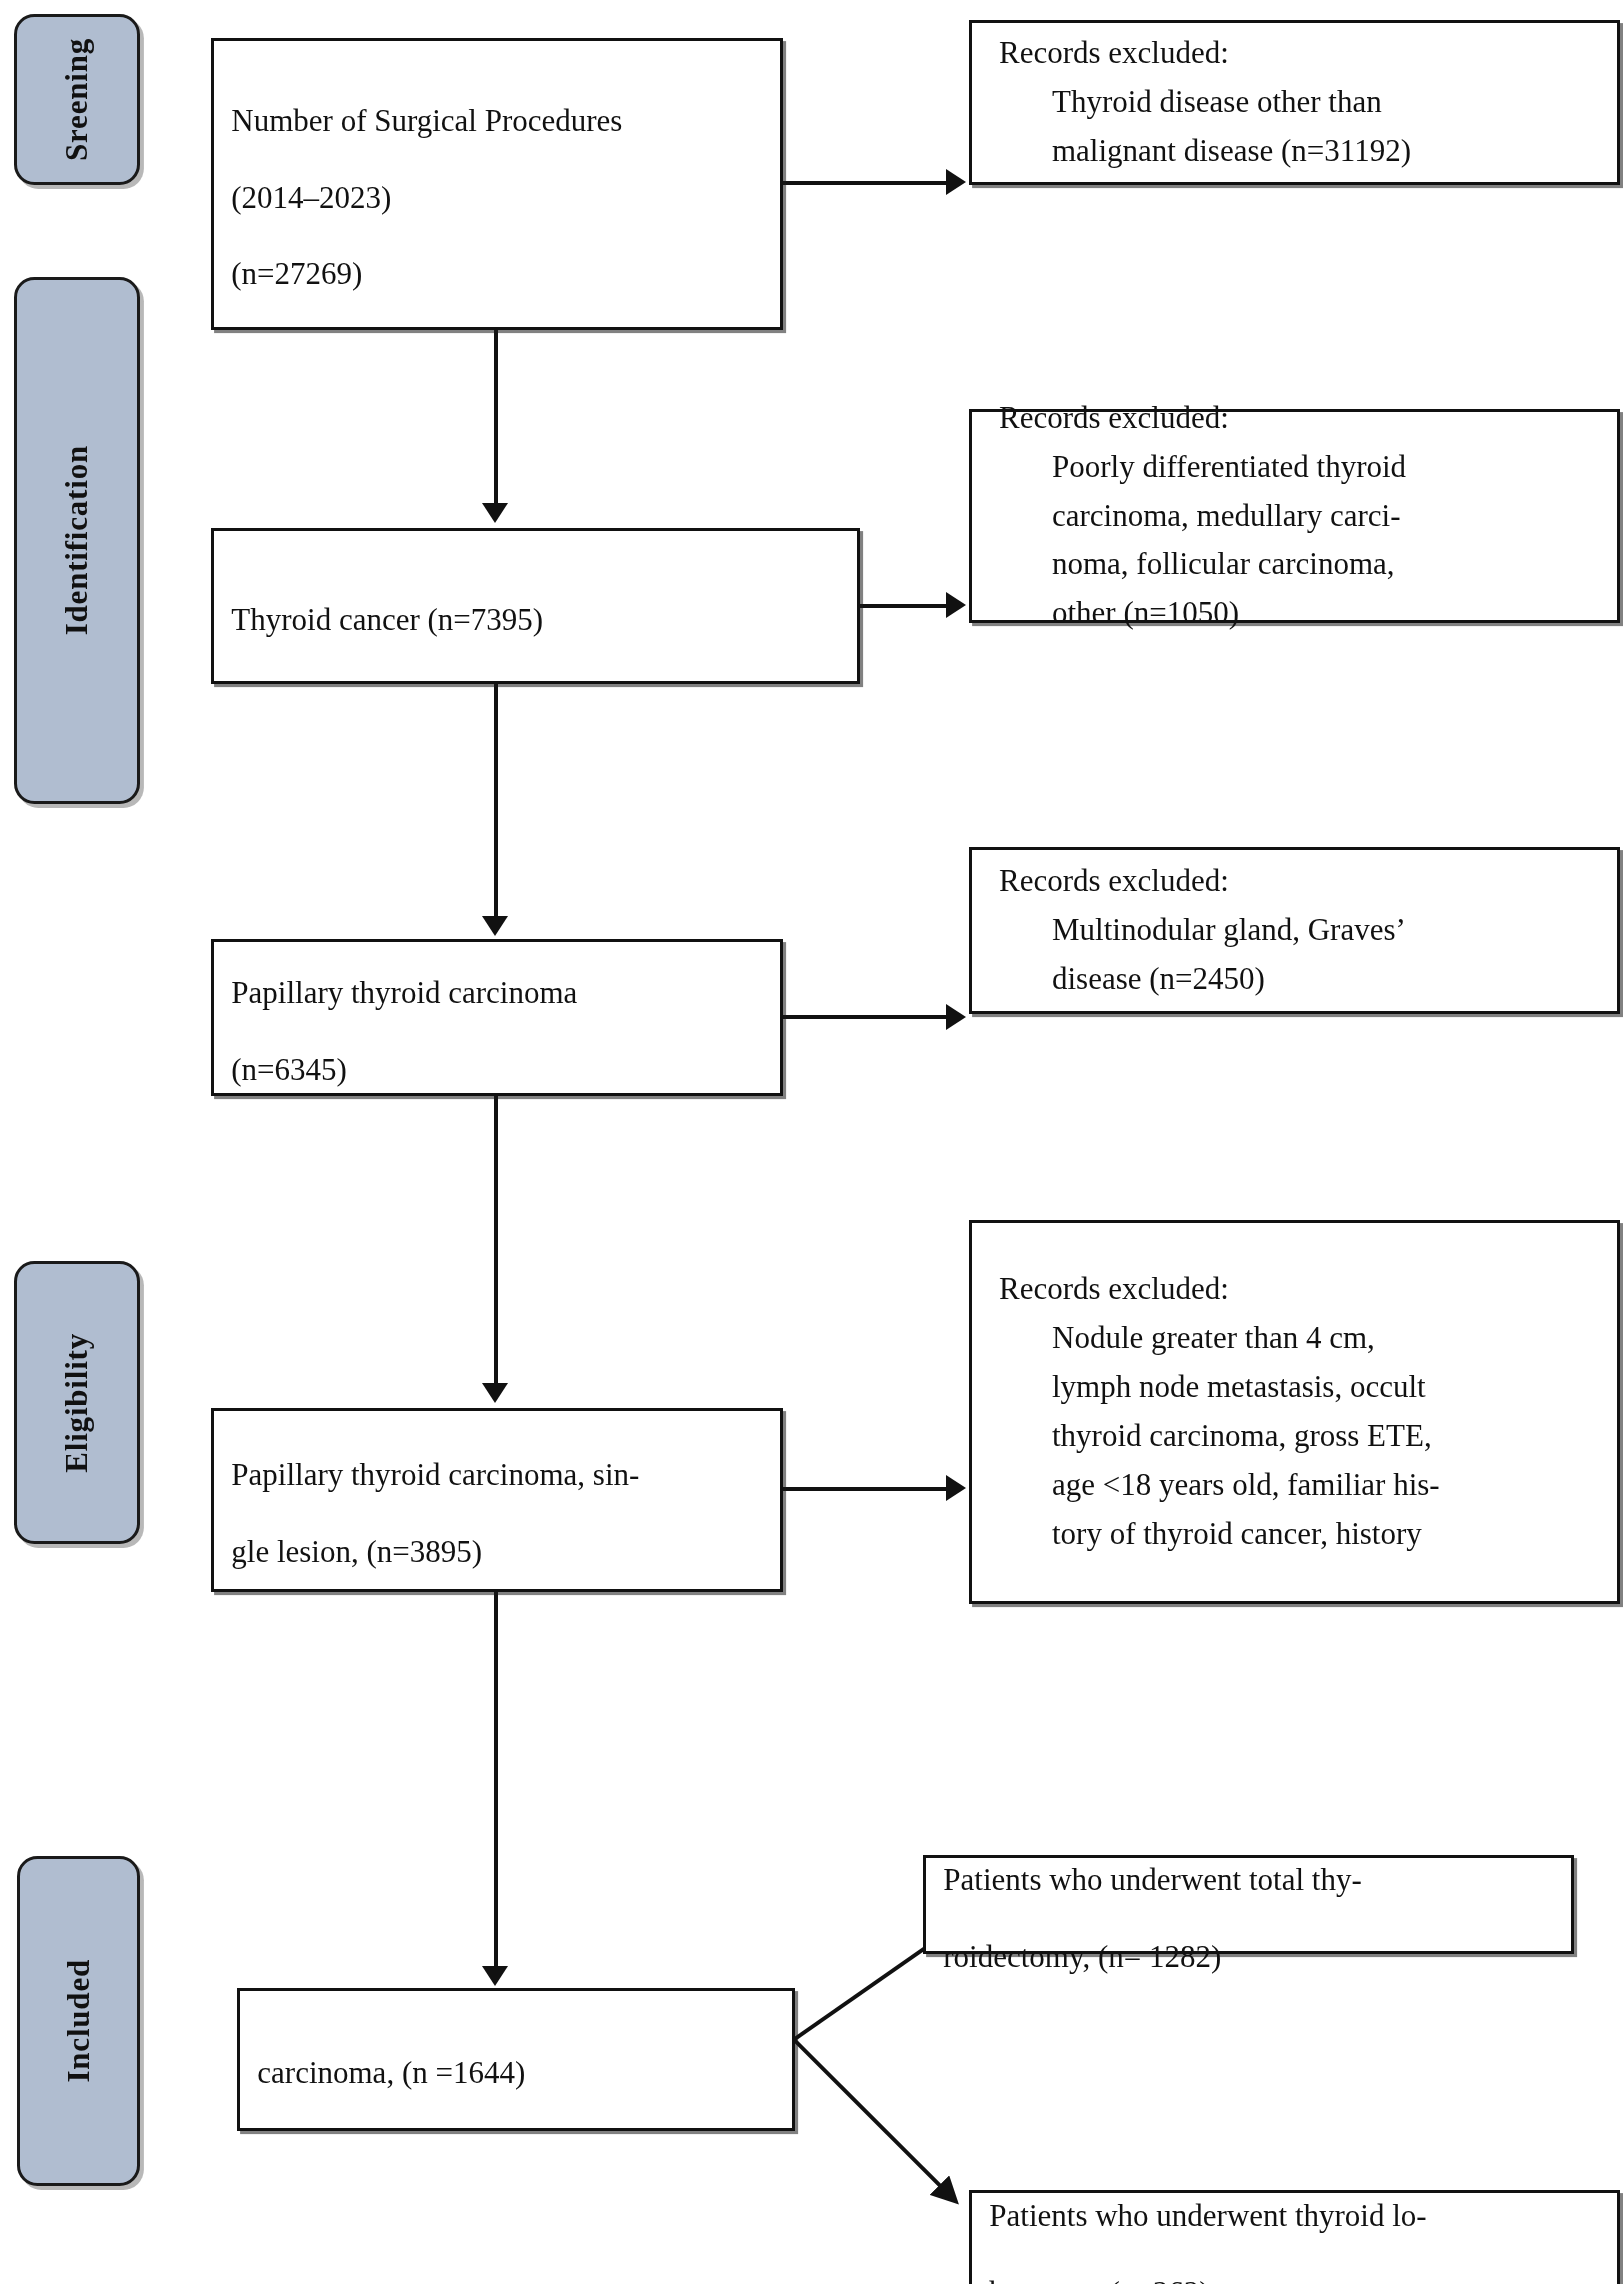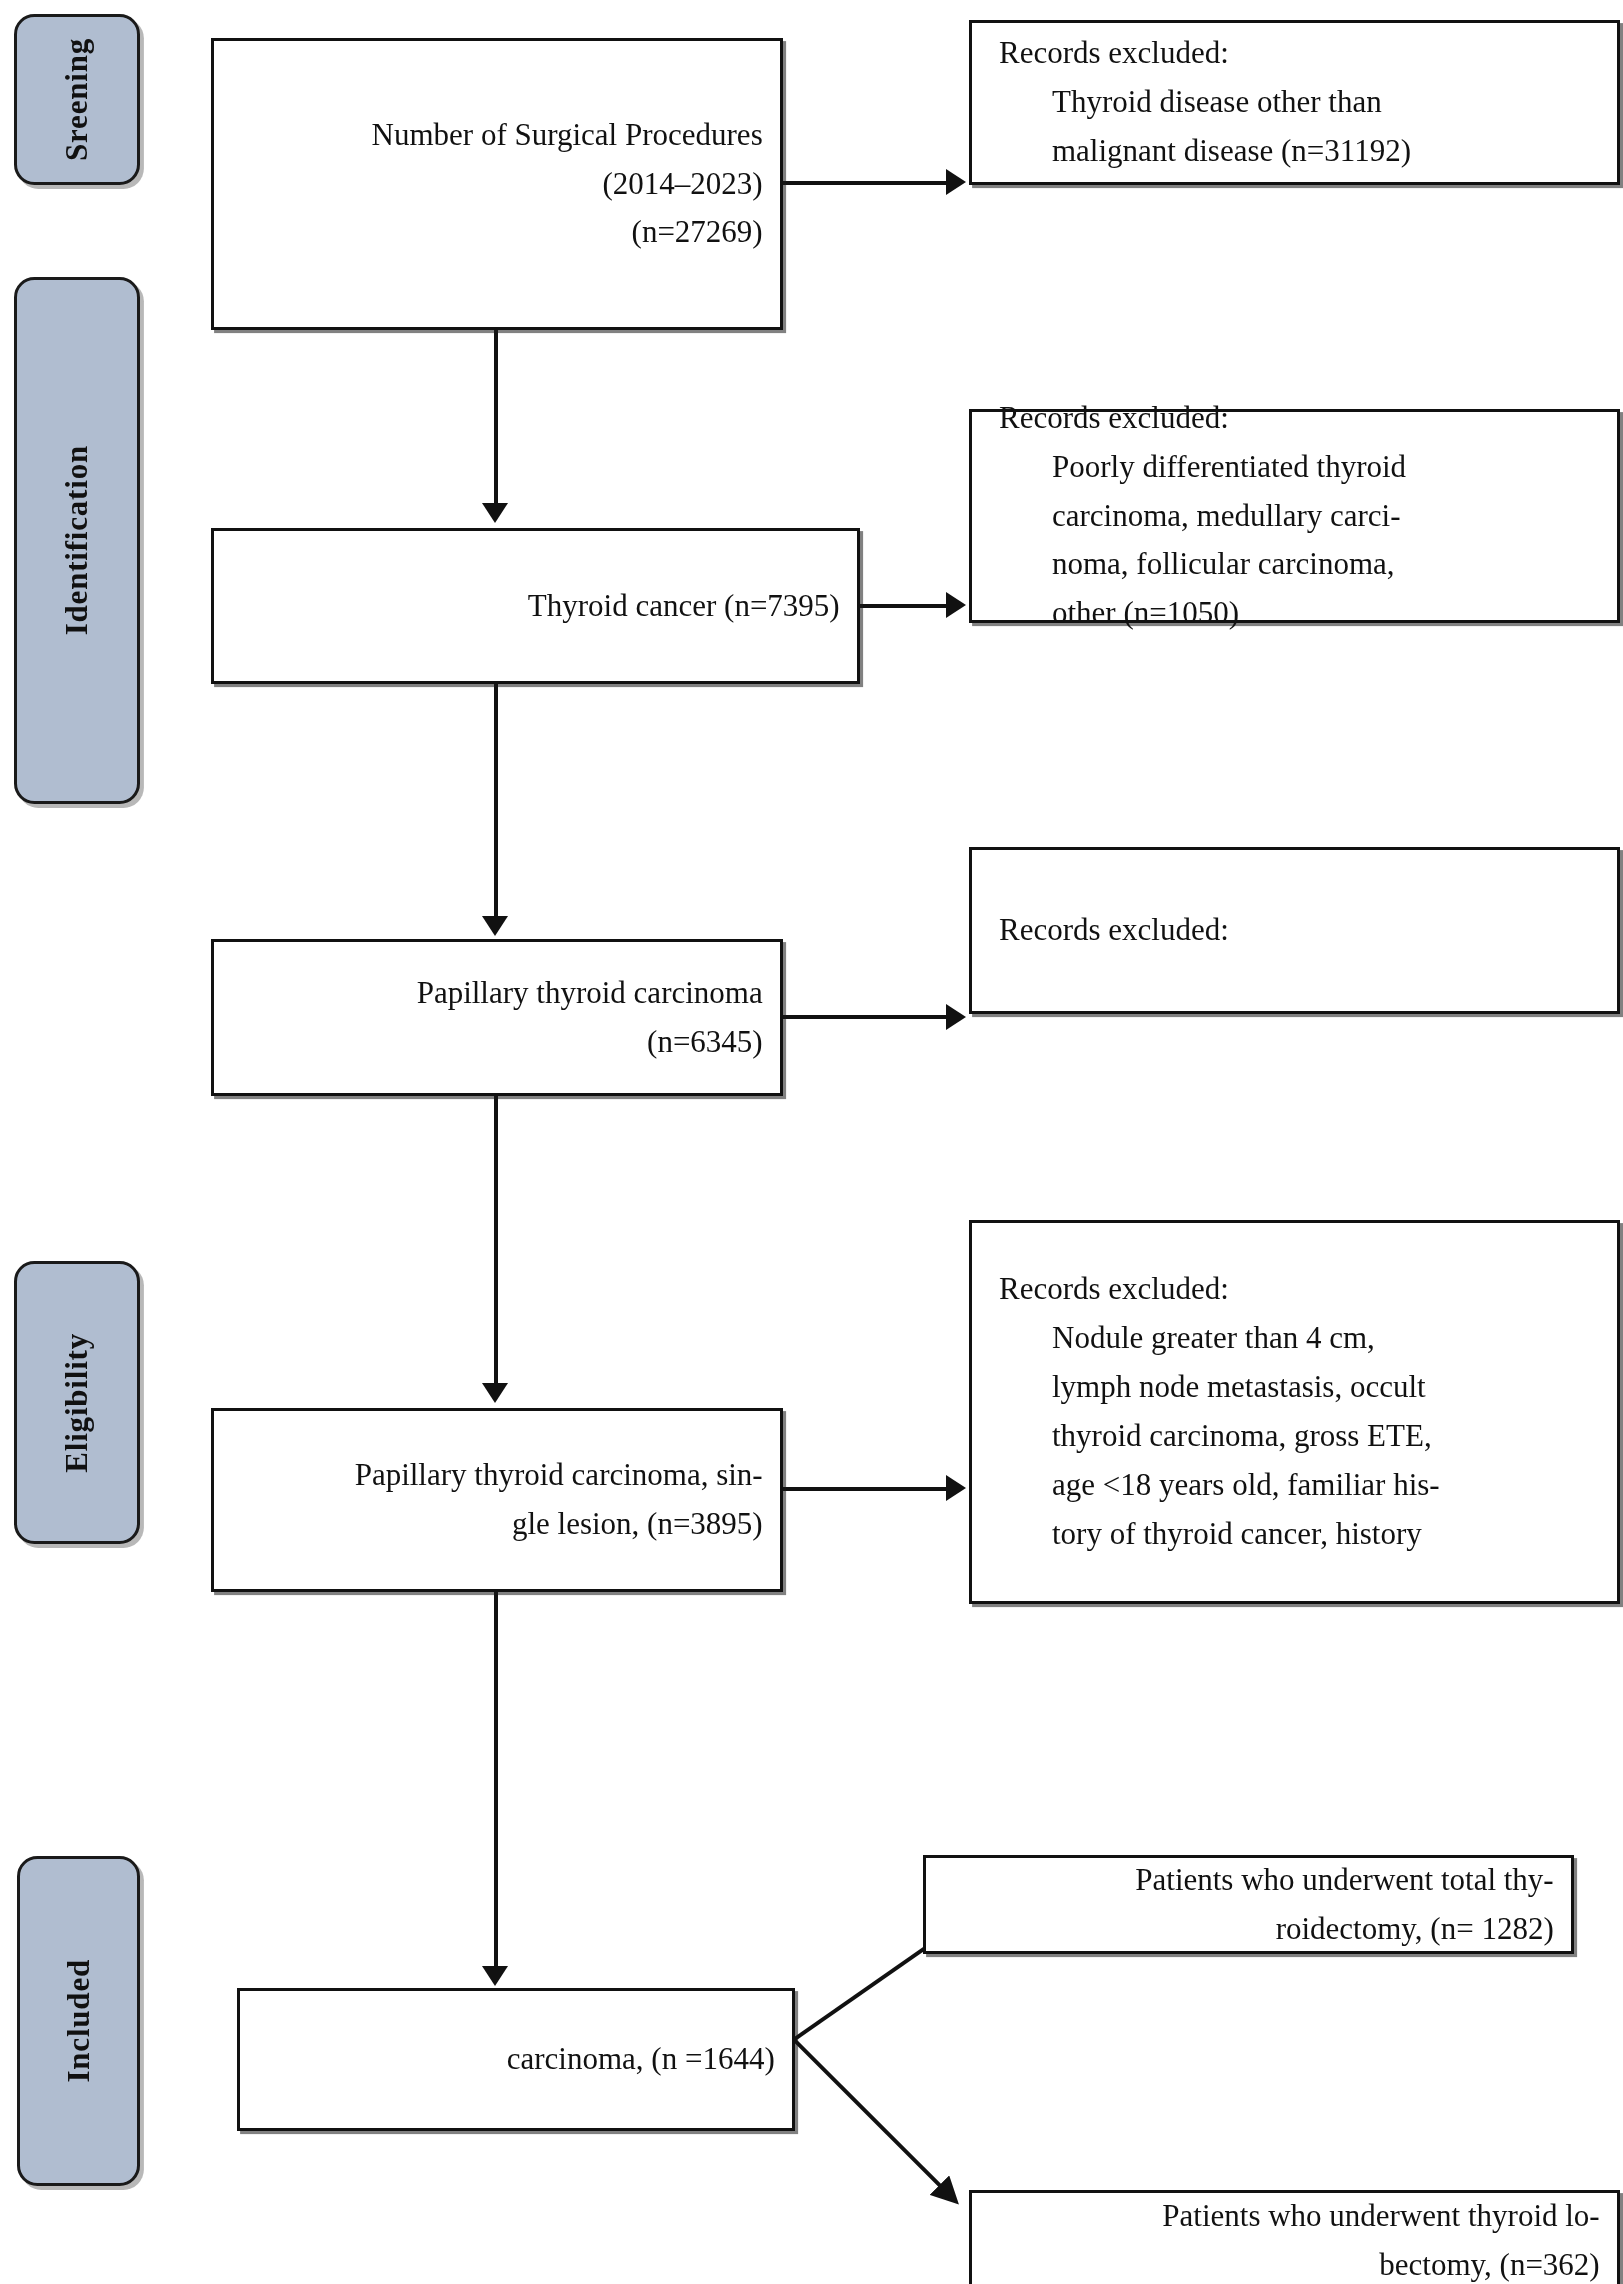--- a/index.html
+++ b/index.html
@@ -50,21 +50,21 @@
     display: flex;
     flex-direction: column;
     justify-content: center;
   }
   .flow-box .line {
     font-size: 31px;
     line-height: 1.58;
     color: #111111;
     white-space: pre;
   }
-  .flow-box.centered .line { text-align: right; }
+  .flow-box.centered .line { text-align: left; margin-top: 28px; }
   .flow-box.centered { padding: 0 17.3px; }
 
   .flow-box.excl { padding: 0 0 0 27px; }
   .flow-box.excl .head {
     font-size: 31px;
     line-height: 1.58;
     color: #111111;
   }
   .flow-box.excl .body {
     padding-left: 53px;
@@ -193,20 +193,24 @@
     <div class="body">
       <div class="line">Poorly differentiated thyroid</div>
       <div class="line">carcinoma, medullary carci-</div>
       <div class="line">noma, follicular carcinoma,</div>
       <div class="line">other (n=1050)</div>
     </div>
   </div>
 
   <div class="flow-box excl" style="left:969px; top:847px; width:651px; height:167px;">
     <div class="head">Records excluded:</div>
+    <div class="body">
+      <div class="line">Multinodular gland, Graves’</div>
+      <div class="line">disease (n=2450)</div>
+    </div>
   </div>
 
   <div class="flow-box excl" style="left:969px; top:1220px; width:651px; height:384px;">
     <div class="head">Records excluded:</div>
     <div class="body">
       <div class="line">Nodule greater than 4 cm,</div>
       <div class="line">lymph node metastasis, occult</div>
       <div class="line">thyroid carcinoma, gross ETE,</div>
       <div class="line">age &lt;18 years old, familiar his-</div>
       <div class="line">tory of thyroid cancer, history</div>

